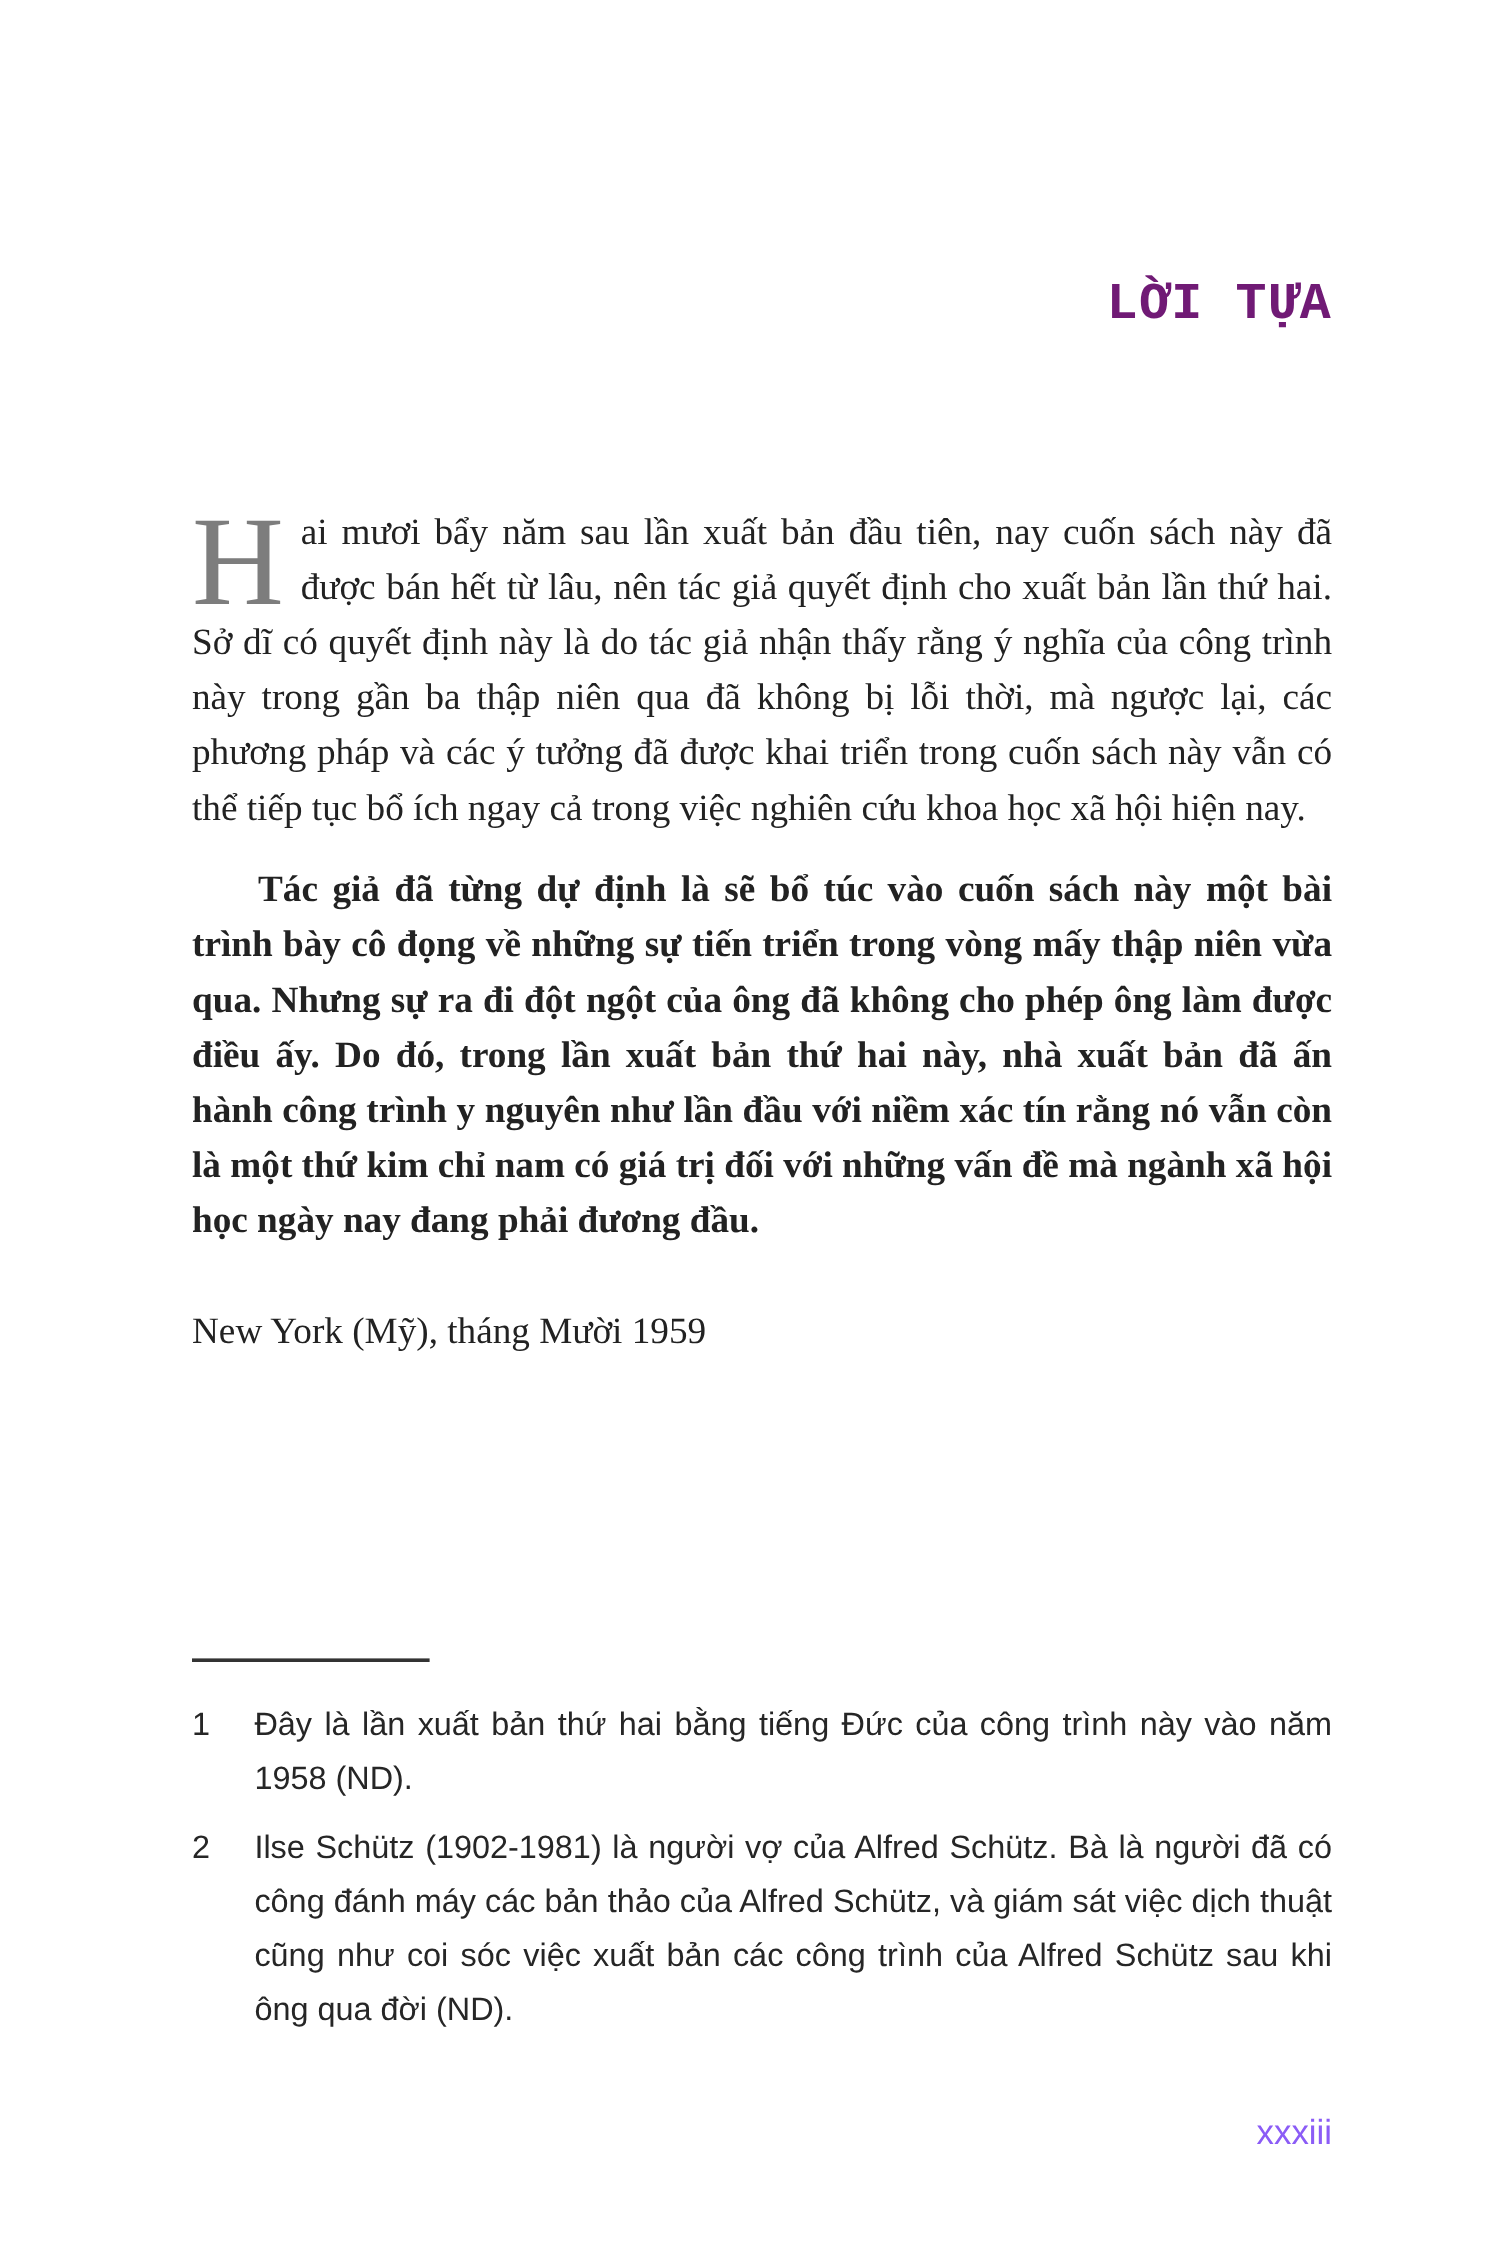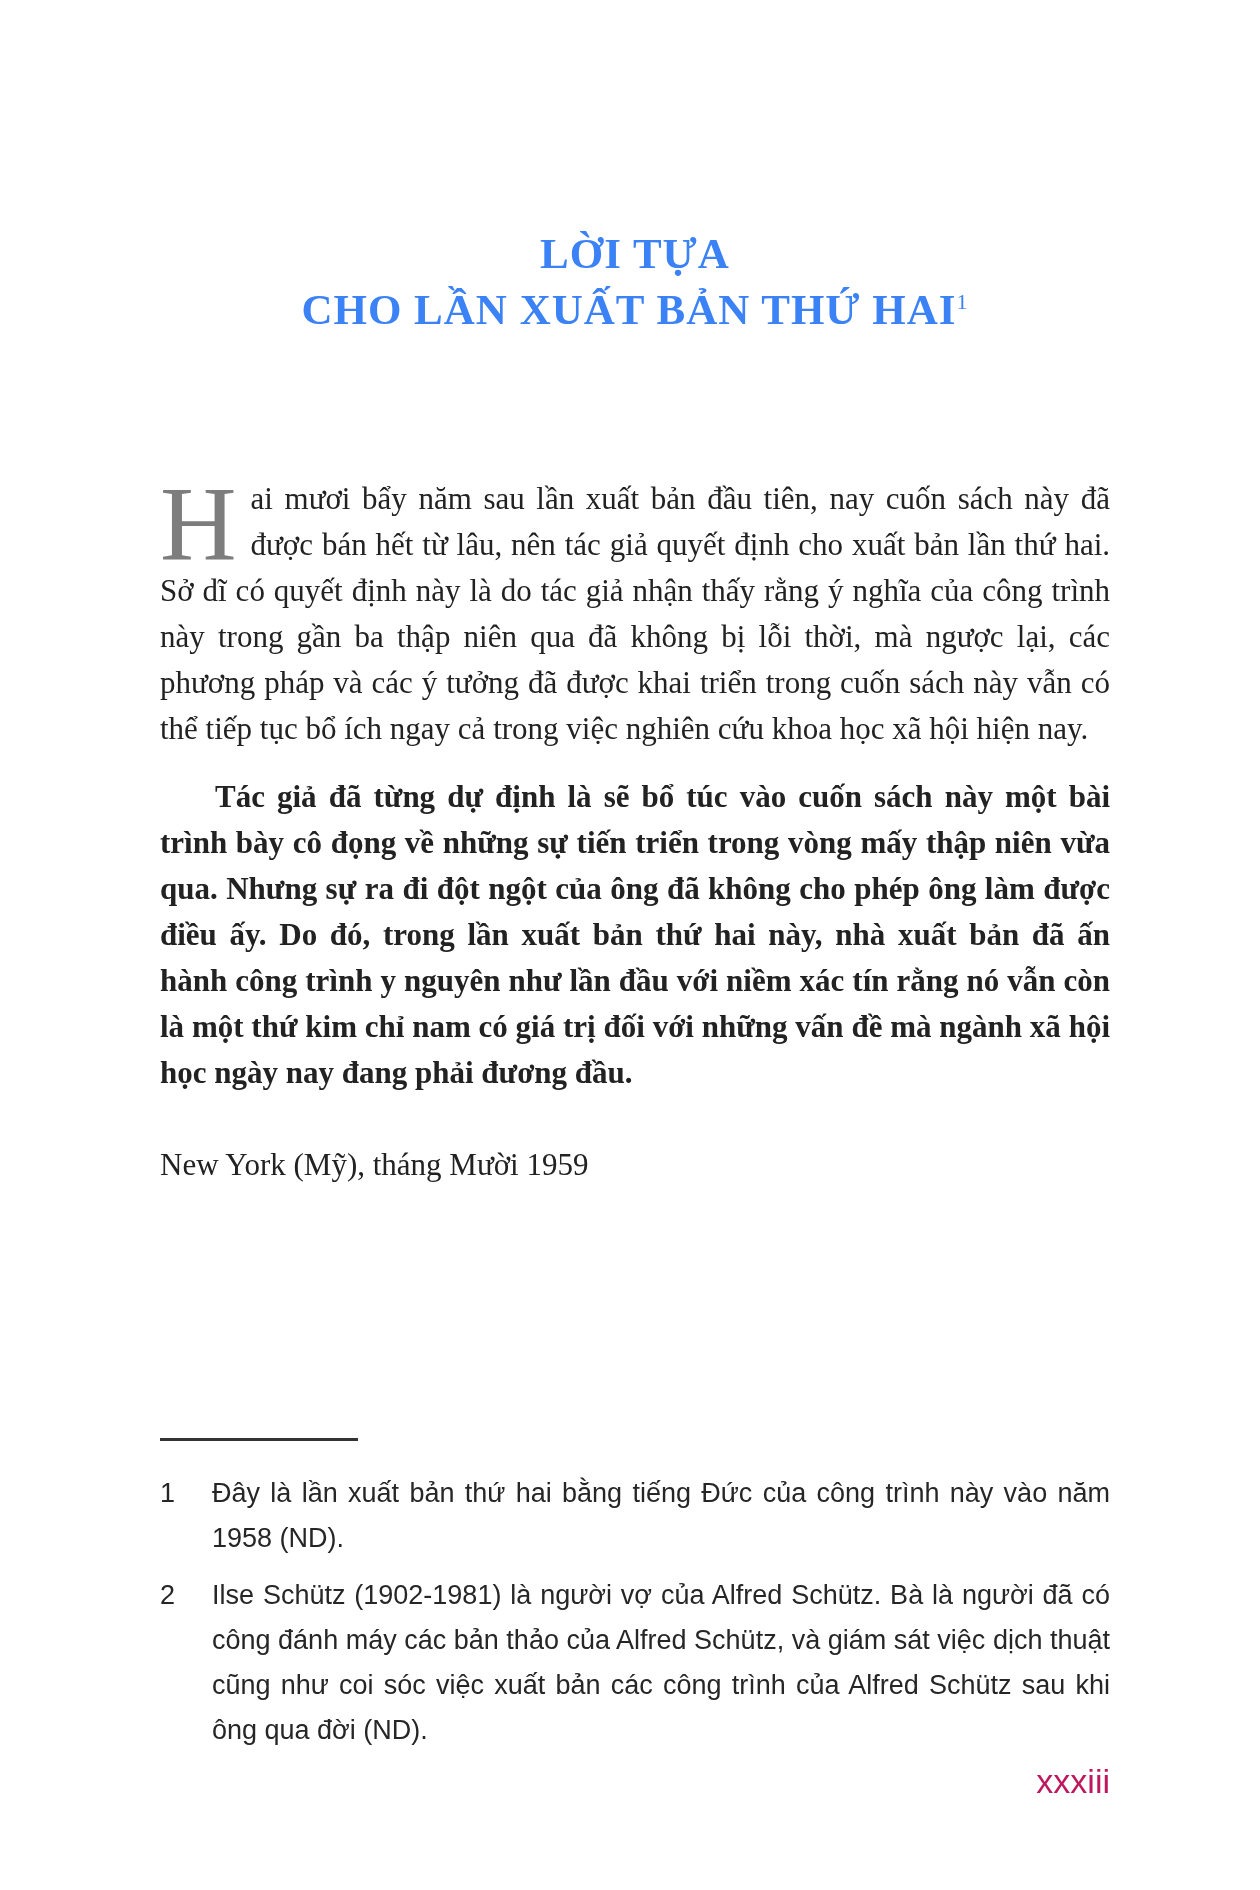--- a/index.html
+++ b/index.html
@@ -16,26 +16,27 @@
     font-family: "Liberation Serif", serif;
     overflow: hidden;
     box-sizing: border-box;
   }
   .content {
     padding: 0 150px 0 160px;
   }
   
   .title-block {
     margin-top: 226px;
-    text-align: center;
+    text-align: right;
     font-weight: bold;
     font-size: 43px;
     line-height: 56px;
     letter-spacing: 1px;
-    color: #3b82f6;
+    color: #701a75;
+    font-family: Liberation Mono, monospace;
   }
   .title-block sup {
     font-size: 22px;
     font-weight: normal;
     vertical-align: super;
     line-height: 0;
   }
   
   .body-text {
     margin-top: 138px;
@@ -101,33 +102,32 @@
   .fn-text {
     flex: 1;
     text-align: justify;
   }
   
   .page-number {
     position: absolute;
     right: 150px;
     top: 1762px;
     font-family: "Liberation Sans", sans-serif;
-    font-size: 34px;
-    color: #be185d;
+    font-size: 29px;
+    color: #8b5cf6;
   }
 </style>
 </head>
 <body>
 
 <div class="page">
   <div class="content">
 
     <div class="title-block">
       <div>LỜI TỰA</div>
-      <div><span>CHO LẦN XUẤT BẢN THỨ HAI</span><sup>1</sup></div>
     </div>
 
     <div class="body-text">
       <p class="para-1"><span class="dropcap">H</span><span>ai mươi bẩy năm sau lần xuất bản đầu tiên, nay cuốn sách này đã được bán hết từ lâu, nên tác giả quyết định cho xuất bản lần thứ hai. Sở dĩ có quyết định này là do tác giả nhận thấy rằng ý nghĩa của công trình này trong gần ba thập niên qua đã không bị lỗi thời, mà ngược lại, các phương pháp và các ý tưởng đã được khai triển trong cuốn sách này vẫn có thể tiếp tục bổ ích ngay cả trong việc nghiên cứu khoa học xã hội hiện nay.</span></p>
       <p class="para-2">Tác giả đã từng dự định là sẽ bổ túc vào cuốn sách này một bài trình bày cô đọng về những sự tiến triển trong vòng mấy thập niên vừa qua. Nhưng sự ra đi đột ngột của ông đã không cho phép ông làm được điều ấy. Do đó, trong lần xuất bản thứ hai này, nhà xuất bản đã ấn hành công trình y nguyên như lần đầu với niềm xác tín rằng nó vẫn còn là một thứ kim chỉ nam có giá trị đối với những vấn đề mà ngành xã hội học ngày nay đang phải đương đầu.</p>
     </div>
 
     <div class="signature">
       <div class="sig-line1">New York (Mỹ), tháng Mười 1959</div>
     </div>

